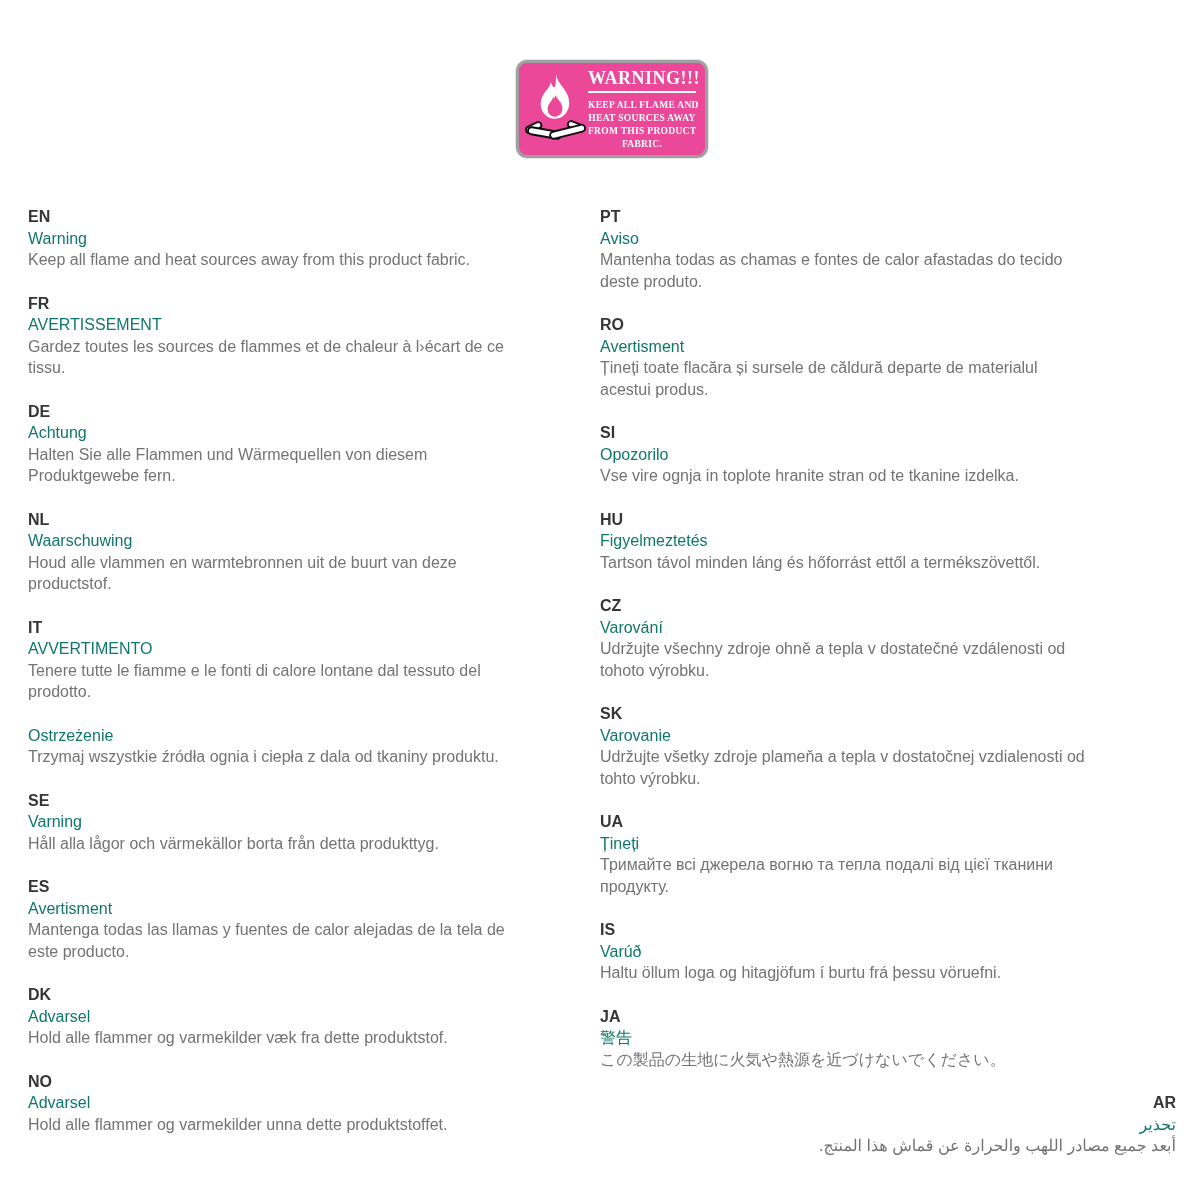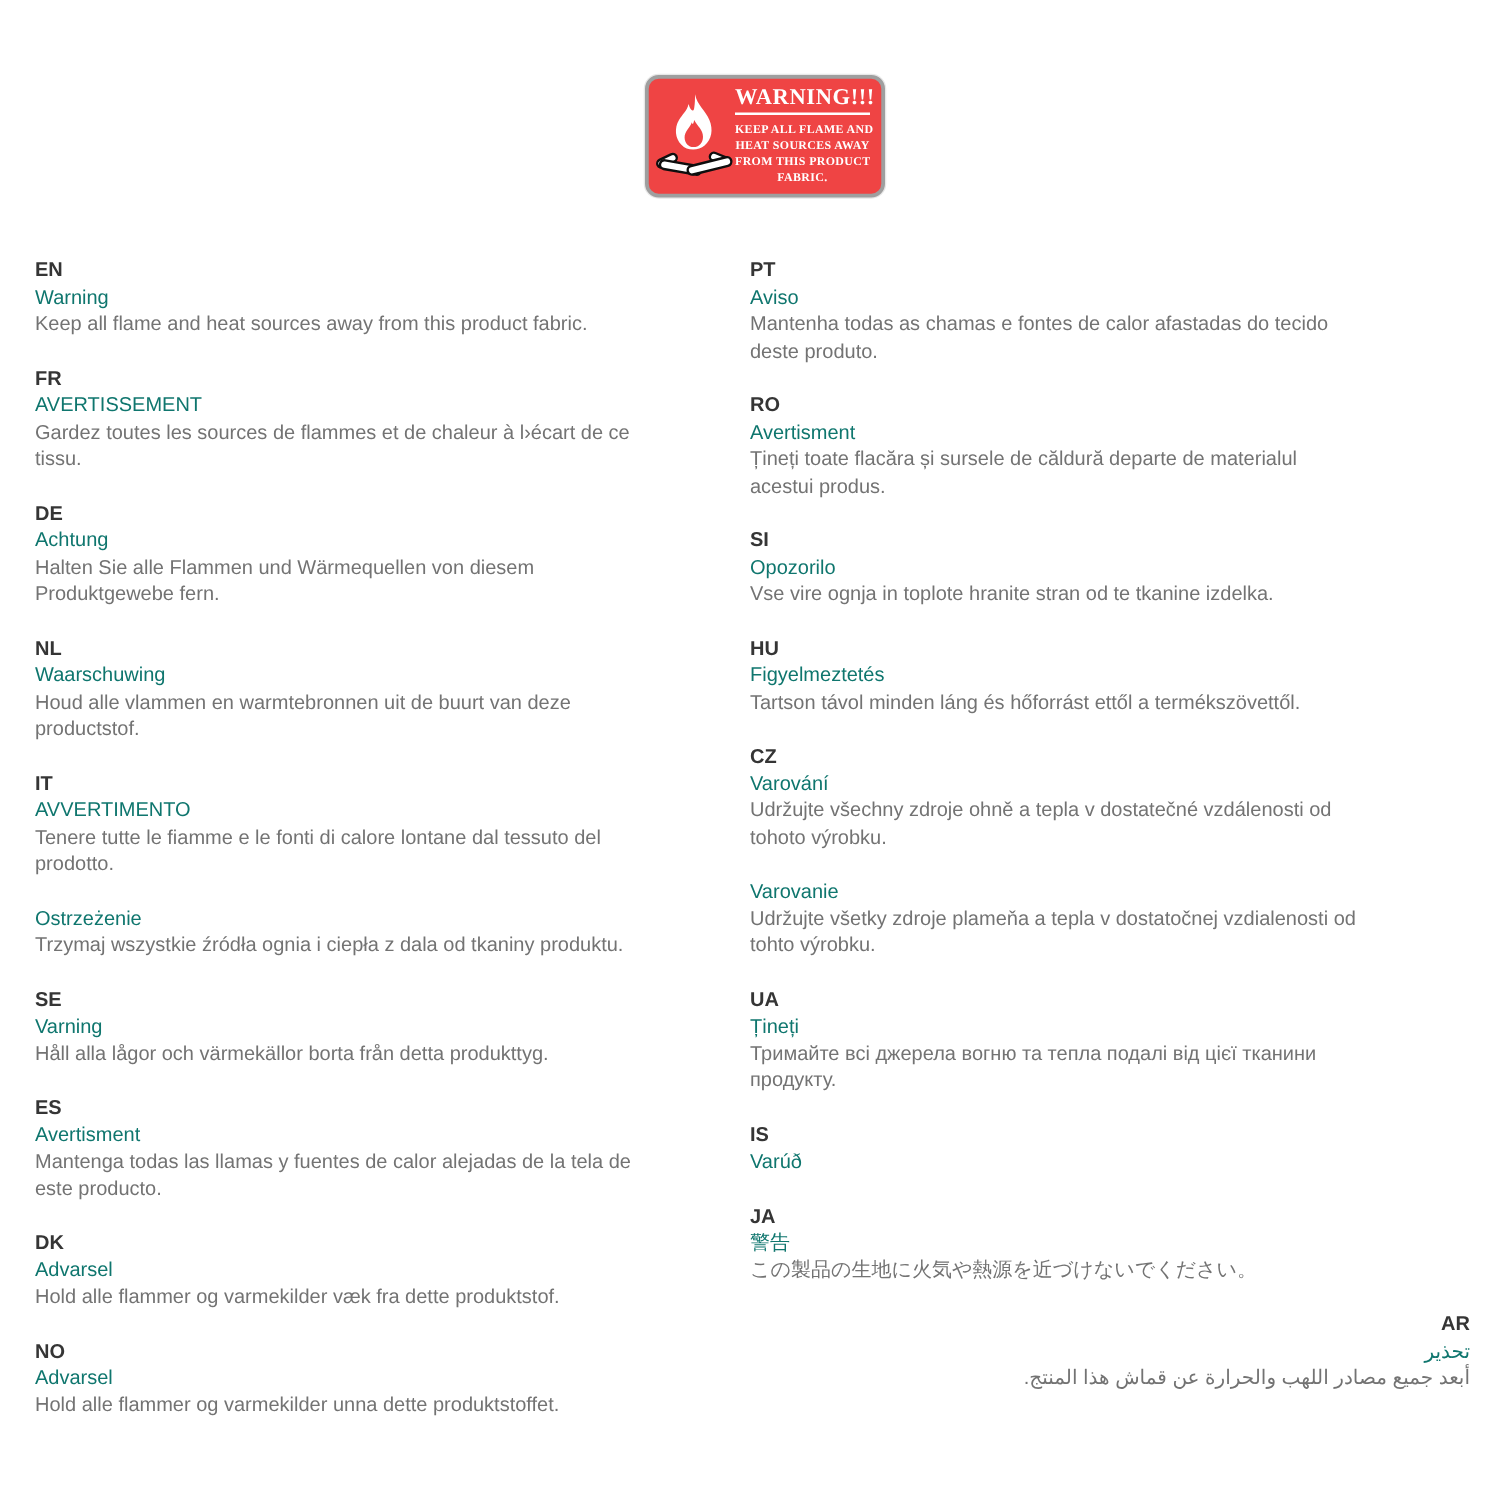--- a/index.html
+++ b/index.html
@@ -24,26 +24,26 @@
   
   .label-row {
     display: flex;
     justify-content: center;
     padding-top: 60px;
   }
   .warning-label {
     box-sizing: border-box;
     width: 192px;
     height: 98px;
-    background: #ef4444;
+    background: #ec4899;
     border: 3px solid #9f9f9f;
     border-radius: 11px;
     box-shadow: 0 0 0 1px #e8e8e8;
     display: flex;
-    align-items: flex-end;
+    align-items: center;
     padding: 5px 9px 5px 5px;
     transform: translateX(-7px);
     margin-left: 38px;
   }
   .campfire {
     width: 64px;
     height: 80px;
     flex: 0 0 auto;
   }
   .label-text {
@@ -223,33 +223,35 @@
     <div class="title">Figyelmeztetés</div>
     <div class="body">Tartson távol minden láng és hőforrást ettől a termékszövettől.</div>
   </section>
         <section class="lang-section">
     <div class="code">CZ</div>
     <div class="title">Varování</div>
     <div class="body">Udržujte všechny zdroje ohně a tepla v dostatečné vzdálenosti od
 tohoto výrobku.</div>
   </section>
         <section class="lang-section">
+    <div class="code">SK</div>
     <div class="title">Varovanie</div>
     <div class="body">Udržujte všetky zdroje plameňa a tepla v dostatočnej vzdialenosti od
 tohto výrobku.</div>
   </section>
         <section class="lang-section">
     <div class="code">UA</div>
     <div class="title">Țineți</div>
     <div class="body">Тримайте всі джерела вогню та тепла подалі від цієї тканини
 продукту.</div>
   </section>
         <section class="lang-section">
     <div class="code">IS</div>
     <div class="title">Varúð</div>
+    <div class="body">Haltu öllum loga og hitagjöfum í burtu frá þessu vöruefni.</div>
   </section>
         <section class="lang-section">
     <div class="code">JA</div>
     <div class="title">警告</div>
     <div class="body">この製品の生地に火気や熱源を近づけないでください。</div>
   </section>
         <section class="lang-section" dir="rtl">
     <div class="code">AR</div>
     <div class="title">تحذير</div>
     <div class="body">أبعد جميع مصادر اللهب والحرارة عن قماش هذا المنتج.</div>

